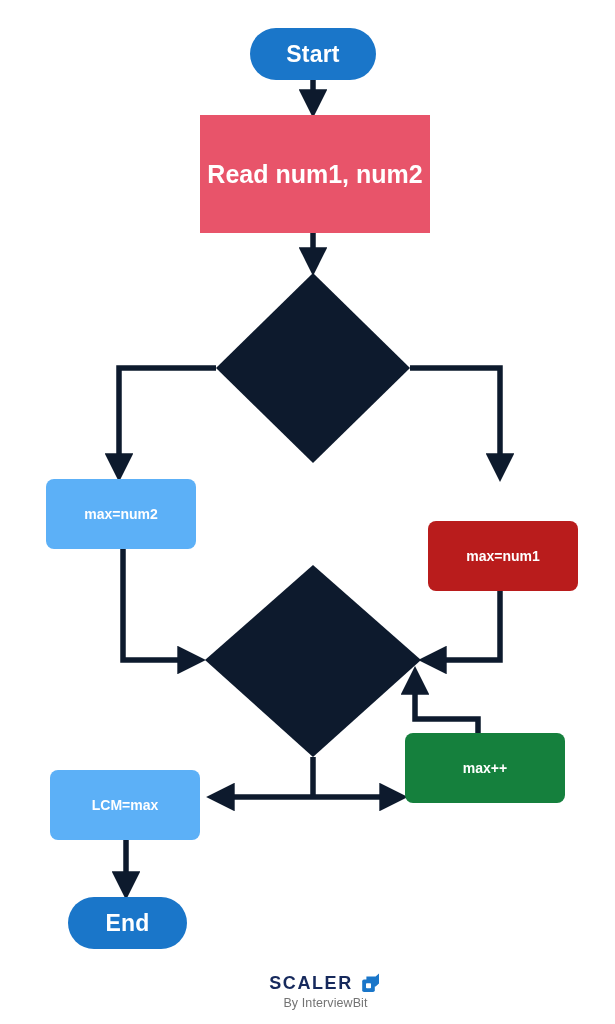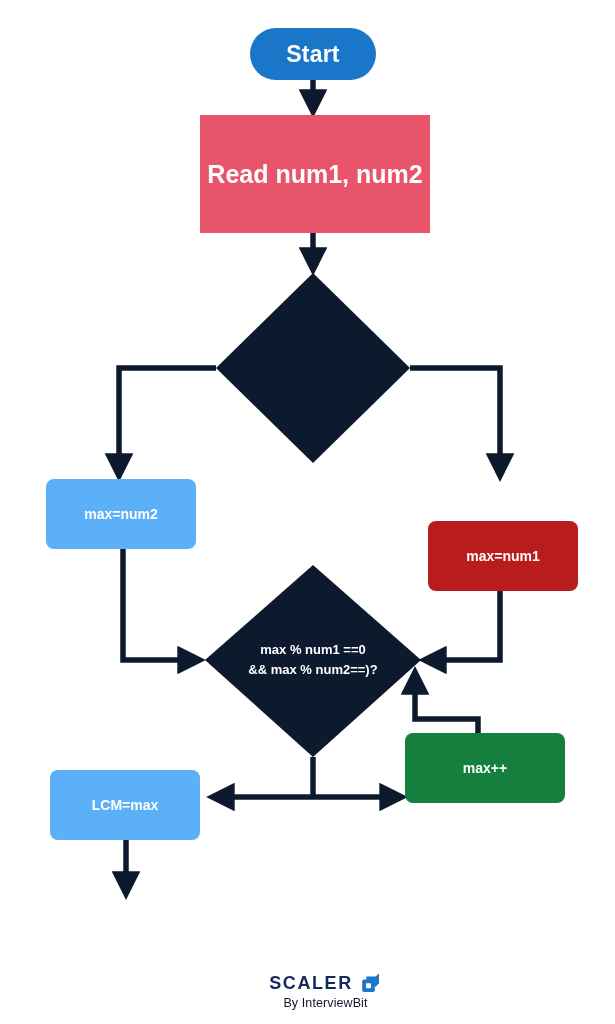--- a/index.html
+++ b/index.html
@@ -83,21 +83,21 @@
     gap: 7px;
   }
   #brand-word {
     font-size: 18px;
     font-weight: bold;
     letter-spacing: 1.6px;
     color: #16295c;
   }
   #brand-sub {
     font-size: 12.5px;
-    color: #0f172a;
+    color: #737373;
     letter-spacing: 0.1px;
   }
 </style>
 </head>
 <body>
 
 <div id="canvas">
 
   <svg class="svg-layer" viewBox="0 0 615 1024" xmlns="http://www.w3.org/2000/svg">
     <defs>
@@ -146,33 +146,32 @@
 
 
   <div class="node process-blue" style="left:46px; top:479px; width:150px; height:70px; background:#5cb0f7;">
     <span>max=num2</span>
   </div>
 
   <div class="node process-blue" style="left:428px; top:479px; width:150px; height:70px; background:#b91c1c;margin-top:42px;">
     <span>max=num1</span>
   </div>
 
-  <div class="decision-label small" style="left:205px; top:628px; width:216px; height:64px;">
-    <span>max % num1 ==0</span>
-    <span>&amp;&amp; max % num2==)?</span>
-  </div>
 
   <div class="node process-blue" style="left:50px; top:770px; width:150px; height:70px; background:#5cb0f7;">
     <span>LCM=max</span>
   </div>
 
   <div class="node process-blue" style="left:405px; top:733px; width:160px; height:70px; background:#15803d;">
     <span>max++</span>
   </div>
 
+  <div class="node terminator" style="left:68px; top:897px; width:119px; height:52px; background:#1a76c9;">
+    <span>End</span>
+  </div>
 
   <div id="brand">
     <div id="brand-top">
       <span id="brand-word">SCALER</span>
       <svg width="22" height="22" viewBox="0 0 22 22">
         <path d="M6.4,4.6 L15.6,4.6 L19,1.6 L19,11.4 L15.6,14.6 L6.4,14.6 Z" fill="#1a76c9"></path>
         <rect x="2.2" y="7.4" width="12.6" height="12.6" rx="1.8" fill="#1a76c9"></rect>
         <rect x="6.0" y="11.2" width="5.0" height="5.0" rx="0.8" fill="#ffffff"></rect>
       </svg>
     </div>

